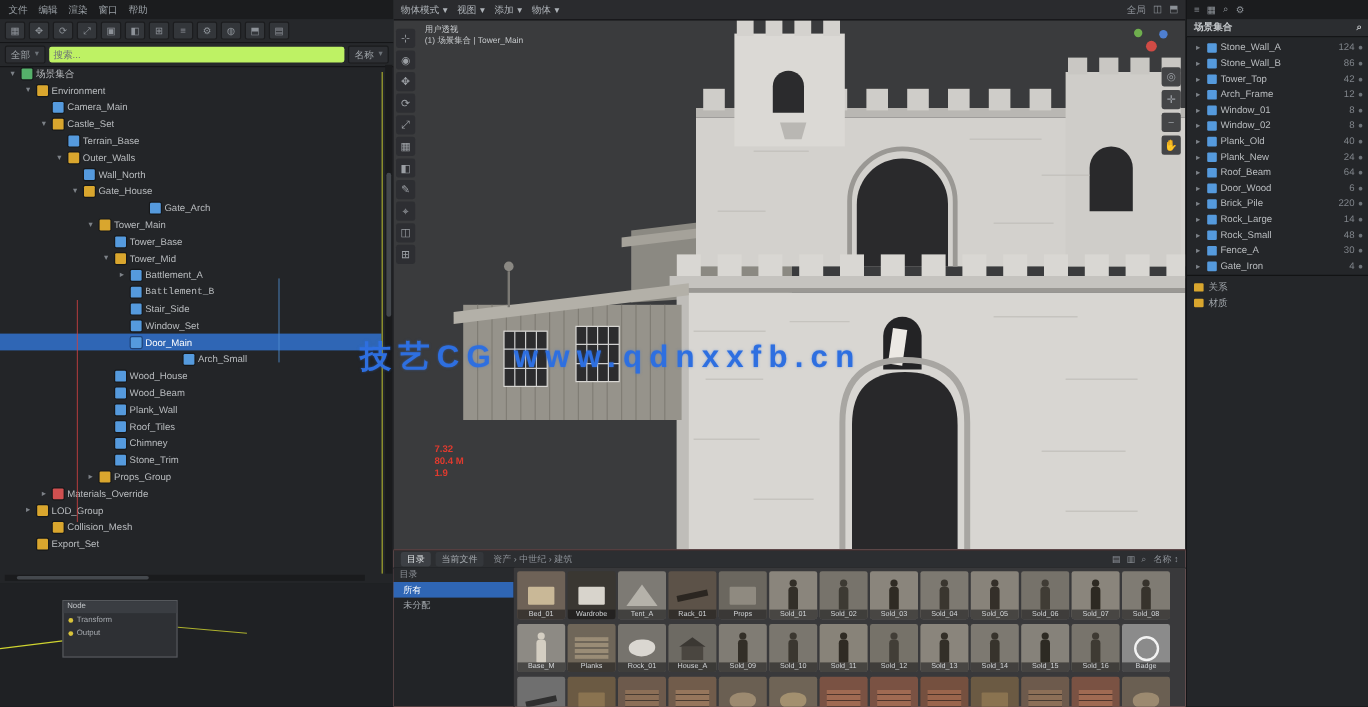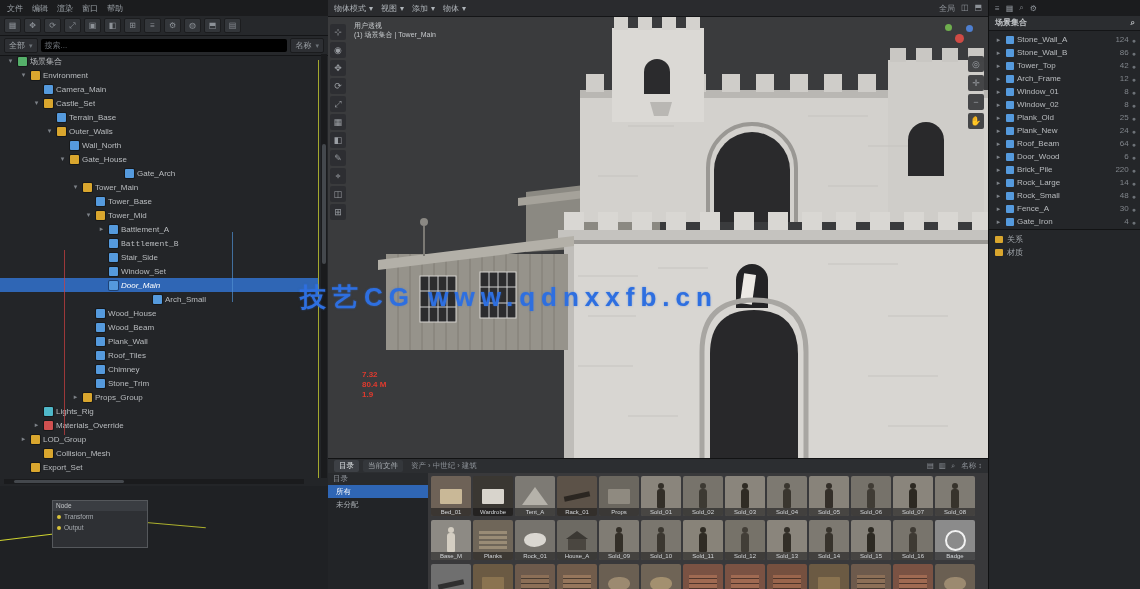--- a/index.html
+++ b/index.html
@@ -6,21 +6,21 @@
   #app{position:relative;width:1140px;height:589px;overflow:hidden;background:#1d1e20;
        font-family:"Liberation Sans",sans-serif;color:#b9bcbf;font-size:8px;}
   
   .panel-left{position:absolute;left:0;top:0;width:328px;height:589px;background:#232528;border-right:1px solid #0e0f10;}
   .menubar{height:16px;display:flex;gap:9px;align-items:center;padding:0 7px;background:#1b1c1e;color:#9aa0a6;}
   .menu-item{cursor:default;}
   .toolbar-row{height:17px;display:flex;gap:3px;align-items:center;padding:1px 4px;background:#26282b;border-bottom:1px solid #141517;}
   .tbtn{width:15px;height:13px;background:#33363a;border:1px solid #1c1d1f;border-radius:2px;font-size:8px;line-height:13px;text-align:center;color:#8d9298;}
   .selbox{height:13px;background:#2d2f33;border:1px solid #1a1b1d;border-radius:2px;padding:0 4px;line-height:13px;color:#9ea3a8;display:flex;gap:4px;align-items:center;}
   .selbox .car{color:#6d7379;font-size:7px;}
-  .searchbox{flex:1;height:13px;background:#000000;border:1px solid #15161
+  .searchbox{flex:1;height:13px;background:#bef264;border:1px solid #15161
 8;border-radius:2px;line-height:13px;padding:0 4px;color:#6c7177;}
   .tree{position:absolute;top:54px;left:0;width:318px;height:424px;overflow:hidden;}
   .trow{height:14px;display:flex;align-items:center;gap:3px;white-space:nowrap;padding-right:4px;}
   .trow.sel{background:#2f66b5;color:#fff;}
   .texp{width:9px;text-align:center;color:#7d8288;font-size:7px;flex:none;}
   .ticon{width:9px;height:9px;border-radius:1px;flex:none;box-shadow:0 0 0 1px rgba(0,0,0,.35);}
   .tlabel{overflow:hidden;}
   .vscroll{position:absolute;right:1px;top:54px;width:6px;height:424px;background:#1a1b1d;}
   .vscroll .vthumb{position:absolute;left:1px;right:1px;top:90px;height:120px;background:#44484d;border-radius:3px;}
   .hscroll{position:absolute;left:4px;top:479px;width:300px;height:5px;background:#1a1b1d;}
@@ -203,21 +203,21 @@
         <div class="trow" style="padding-left: 97px;">
           <span class="texp"></span>
           <span class="ticon" style="background: rgb(85, 154, 221);"></span>
           <span class="tlabel">Stair_Side</span>
         </div>
         <div class="trow" style="padding-left: 97px;">
           <span class="texp"></span>
           <span class="ticon" style="background: rgb(85, 154, 221);"></span>
           <span class="tlabel">Window_Set</span>
         </div>
-        <div class="trow sel" style="padding-left: 97px; font-style: italic;">
+        <div class="trow sel" style="padding-left: 97px;">
           <span class="texp"></span>
           <span class="ticon" style="background: rgb(85, 154, 221);"></span>
           <span class="tlabel">Door_Main</span>
         </div>
         <div class="trow" style="padding-left: 97px; margin-left: 44px;">
           <span class="texp"></span>
           <span class="ticon" style="background: rgb(85, 154, 221);"></span>
           <span class="tlabel">Arch_Small</span>
         </div>
         <div class="trow" style="padding-left: 84px; text-align: right;">
@@ -247,25 +247,20 @@
         </div>
         <div class="trow" style="padding-left: 84px;">
           <span class="texp"></span>
           <span class="ticon" style="background: rgb(85, 154, 221);"></span>
           <span class="tlabel">Stone_Trim</span>
         </div>
         <div class="trow" style="padding-left: 71px;">
           <span class="texp">▸</span>
           <span class="ticon" style="background: rgb(217, 166, 46);"></span>
           <span class="tlabel">Props_Group</span>
-        </div>
-        <div class="trow" style="padding-left: 32px;">
-          <span class="texp"></span>
-          <span class="ticon" style="background: rgb(79, 184, 201);"></span>
-          <span class="tlabel">Lights_Rig</span>
         </div>
         <div class="trow" style="padding-left: 32px;">
           <span class="texp">▸</span>
           <span class="ticon" style="background: rgb(208, 80, 80);"></span>
           <span class="tlabel">Materials_Override</span>
         </div>
         <div class="trow" style="padding-left: 19px;">
           <span class="texp">▸</span>
           <span class="ticon" style="background: rgb(217, 166, 46);"></span>
           <span class="tlabel">LOD_Group</span>
@@ -504,21 +499,21 @@
           <span class="texp">▸</span>
           <span class="ricon"></span>
           <span class="rname">Window_02</span>
           <span class="rval">8</span>
           <span class="reye">●</span>
         </div>
         <div class="rrow">
           <span class="texp">▸</span>
           <span class="ricon"></span>
           <span class="rname">Plank_Old</span>
-          <span class="rval">25</span>
+          <span class="rval">40</span>
           <span class="reye">●</span>
         </div>
         <div class="rrow">
           <span class="texp">▸</span>
           <span class="ricon"></span>
           <span class="rname">Plank_New</span>
           <span class="rval">24</span>
           <span class="reye">●</span>
         </div>
         <div class="rrow">

